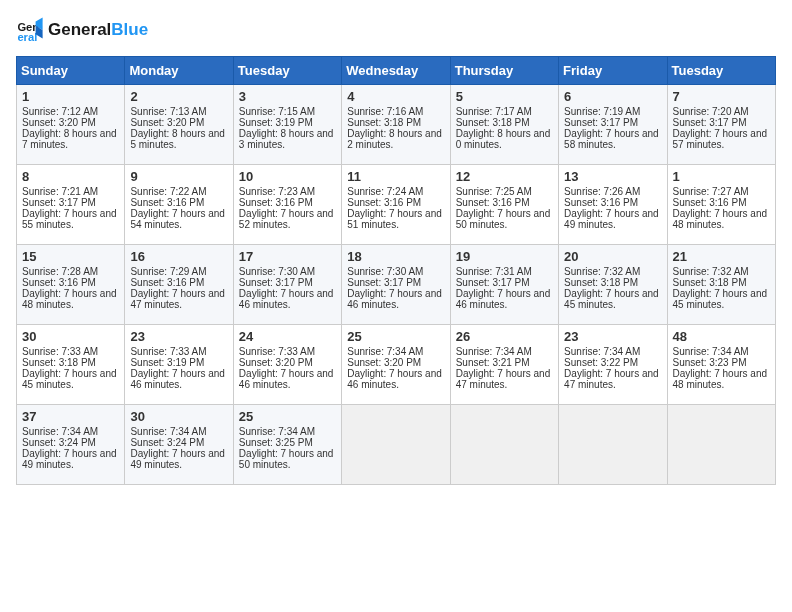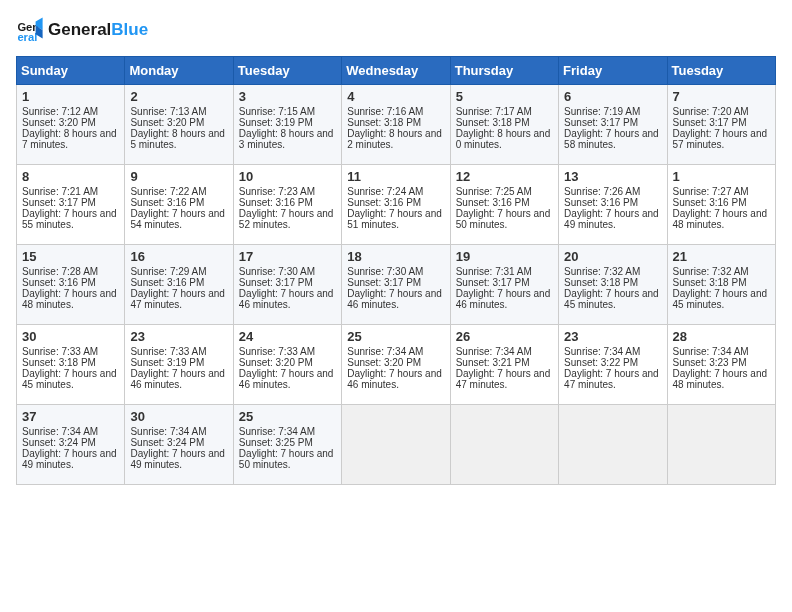--- a/index.html
+++ b/index.html
@@ -133,21 +133,21 @@
         <td><span class="day-number">20</span>Sunrise: 7:32 AM<br>Sunset: 3:18 PM<br>Daylight: 7 hours and 45 minutes.</td>
         <td><span class="day-number">21</span>Sunrise: 7:32 AM<br>Sunset: 3:18 PM<br>Daylight: 7 hours and 45 minutes.</td>
       </tr>
       <tr>
         <td><span class="day-number">30</span>Sunrise: 7:33 AM<br>Sunset: 3:18 PM<br>Daylight: 7 hours and 45 minutes.</td>
         <td><span class="day-number">23</span>Sunrise: 7:33 AM<br>Sunset: 3:19 PM<br>Daylight: 7 hours and 46 minutes.</td>
         <td><span class="day-number">24</span>Sunrise: 7:33 AM<br>Sunset: 3:20 PM<br>Daylight: 7 hours and 46 minutes.</td>
         <td><span class="day-number">25</span>Sunrise: 7:34 AM<br>Sunset: 3:20 PM<br>Daylight: 7 hours and 46 minutes.</td>
         <td><span class="day-number">26</span>Sunrise: 7:34 AM<br>Sunset: 3:21 PM<br>Daylight: 7 hours and 47 minutes.</td>
         <td><span class="day-number">23</span>Sunrise: 7:34 AM<br>Sunset: 3:22 PM<br>Daylight: 7 hours and 47 minutes.</td>
-        <td><span class="day-number">28</span>Sunrise: 7:34 AM<br>Sunset: 3:23 PM<br>Daylight: 7 hours and 48 minutes.</td>
+        <td><span class="day-number">48</span>Sunrise: 7:34 AM<br>Sunset: 3:23 PM<br>Daylight: 7 hours and 48 minutes.</td>
       </tr>
       <tr>
         <td><span class="day-number">37</span>Sunrise: 7:34 AM<br>Sunset: 3:24 PM<br>Daylight: 7 hours and 49 minutes.</td>
         <td><span class="day-number">30</span>Sunrise: 7:34 AM<br>Sunset: 3:24 PM<br>Daylight: 7 hours and 49 minutes.</td>
         <td><span class="day-number">25</span>Sunrise: 7:34 AM<br>Sunset: 3:25 PM<br>Daylight: 7 hours and 50 minutes.</td>
         <td class="empty-cell"></td>
         <td class="empty-cell"></td>
         <td class="empty-cell"></td>
         <td class="empty-cell"></td>
       </tr>

